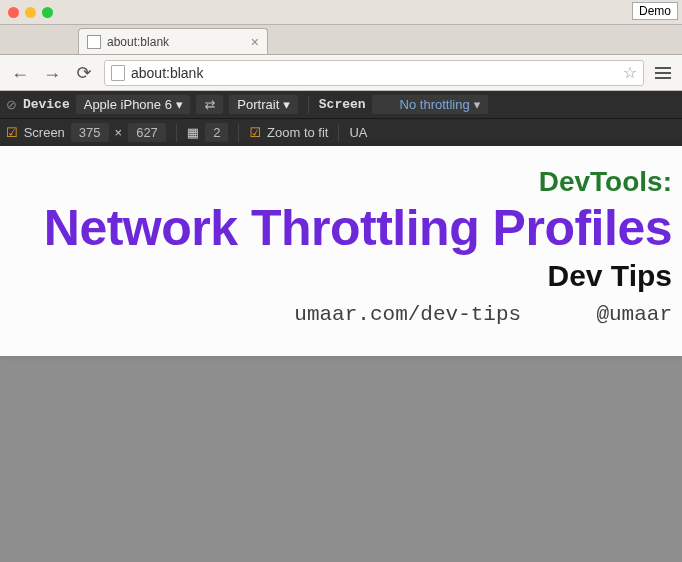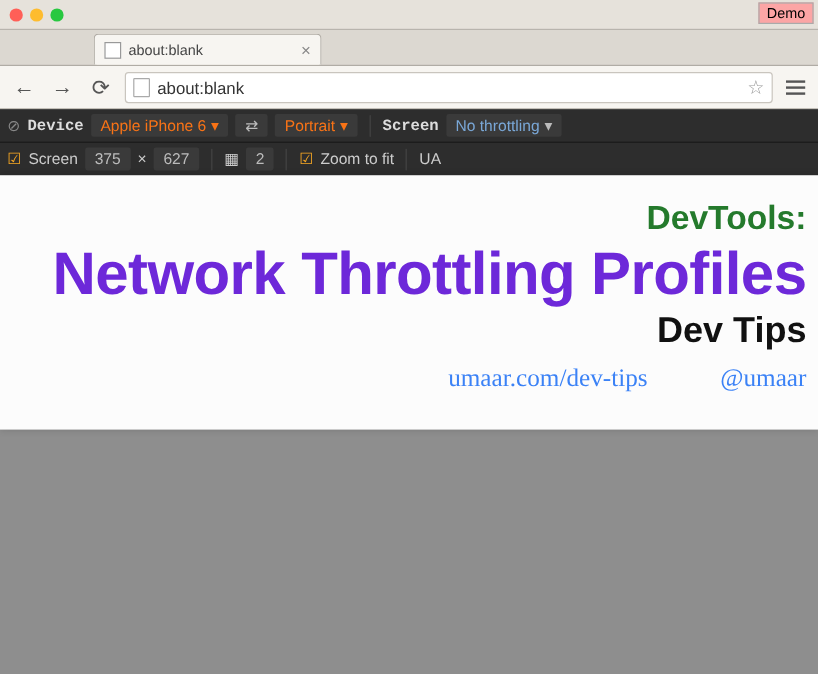--- a/index.html
+++ b/index.html
@@ -5,54 +5,54 @@
   * { box-sizing: border-box; margin: 0; padding: 0; }
   html, body { width: 682px; height: 562px; font-family: "Helvetica Neue", Arial, sans-serif; overflow: hidden; }
   body { background: #8a8a8a; }
 
   .window-chrome { background: #e6e2db; height: 25px; display: flex; align-items: center; padding: 0 8px; position: relative; border-bottom: 1px solid #b8b4ad; }
   .traffic-lights { display: flex; gap: 6px; }
   .tl { width: 11px; height: 11px; border-radius: 50%; }
   .tl.red { background: #ff5f57; }
   .tl.yellow { background: #febc2e; }
   .tl.green { background: #28c840; }
-  .demo-badge { position: absolute; right: 4px; top: 2px; background: #fca5a5; border: 1px solid #aaa; padding: 1px 6px; font-size: 12px; }
+  .demo-badge { position: absolute; right: 4px; top: 2px; background: #ffffff; border: 1px solid #aaa; padding: 1px 6px; font-size: 12px; }
 
   .tab-strip { background: #dcd8d1; height: 30px; display: flex; align-items: flex-end; padding-left: 78px; border-bottom: 1px solid #b0aca5; }
   .tab { background: #f7f5f1; border: 1px solid #b0aca5; border-bottom: none; border-radius: 4px 4px 0 0; height: 26px; width: 190px; display: flex; align-items: center; padding: 0 8px; gap: 6px; font-size: 12px; color: #444; }
   .tab .favicon { width: 14px; height: 14px; border: 1px solid #999; background: #fff; }
   .tab .close { margin-left: auto; font-size: 14px; color: #888; }
 
   .nav-bar { background: #f7f5f1; height: 36px; display: flex; align-items: center; padding: 0 8px; gap: 8px; border-bottom: 1px solid #c4c0b9; }
   .nav-btn { width: 24px; height: 24px; display: flex; align-items: center; justify-content: center; color: #555; font-size: 18px; }
   .omnibox { flex: 1; height: 26px; background: #fff; border: 1px solid #c9c5be; border-radius: 3px; display: flex; align-items: center; padding: 0 6px; gap: 6px; font-size: 14px; color: #333; }
   .omnibox .doc-icon { width: 14px; height: 16px; border: 1px solid #aaa; border-radius: 1px; }
   .omnibox .star { margin-left: auto; color: #999; font-size: 16px; }
   .menu-icon { width: 22px; height: 22px; display: flex; flex-direction: column; justify-content: center; gap: 3px; padding: 3px; }
   .menu-icon span { height: 2px; background: #555; }
 
   .devtools { background: #2d2d2d; color: #ccc; font-size: 13px; }
   .dt-row { display: flex; align-items: center; height: 28px; padding: 0 6px; gap: 6px; border-bottom: 1px solid #1a1a1a; }
   .dt-block { color: #888; }
   .dt-label { color: #ddd; font-weight: 600; font-family: Liberation Mono, monospace; }
   .dt-pill { background: #3a3a3a; padding: 2px 8px; border-radius: 2px; color: #bbb; display: inline-flex; align-items: center; gap: 4px; }
-  .dt-pill.active { color: #f97316; }
-  .dt-network-val { color: #7aa8d8; }
+  .dt-pill.active { color: #e5e5e5; }
+  .dt-network-val { color: #7aa8d8; margin-left: 20px; }
   .dt-sep { width: 1px; height: 18px; background: #444; margin: 0 4px; }
   .dt-check { color: #f5a623; }
   .ruler { background: #252525; height: 22px; display: flex; align-items: center; color: #888; font-size: 10px; padding: 0 4px; gap: 62px; border-bottom: 1px solid #111; }
   .ruler-zoom { margin-left: auto; display: flex; align-items: center; gap: 6px; color: #aaa; font-size: 11px; }
   .canvas-strip { height: 24px; background: #1e1e1e; display: flex; }
   .canvas-strip .thumb { width: 18px; height: 20px; background: #f5f5f0; margin: 2px 0 2px 14px; border: 1px solid #666; }
 
   .overlay { position: absolute; top: 146px; left: 0; right: 0; background: #fcfcfc; padding: 20px 10px 30px; text-align: right; box-shadow: 0 0 6px rgba(0,0,0,0.15); }
   .overlay .h-pre { font-size: 28px; font-weight: 700; color: #247a2c; font-family: "Arial Narrow", Arial, sans-serif; font-stretch: condensed; }
   .overlay .h-title { font-size: 50px; font-weight: 800; color: #6d28d9; line-height: 1.05; font-family: "Arial Narrow", Arial, sans-serif; font-stretch: condensed; letter-spacing: -0.5px; margin: 4px 0; }
   .overlay .h-sub { font-size: 30px; font-weight: 700; color: #111; font-family: "Arial Narrow", Arial, sans-serif; font-stretch: condensed; }
-  .overlay .links { margin-top: 10px; font-size: 21px; font-weight: 500; color: #3b82f6; font-family: Liberation Serif, serif; font-stretch: condensed; }
+  .overlay .links { margin-top: 10px; font-size: 21px; font-weight: 500; color: #404040; font-family: Liberation Mono, monospace; font-stretch: condensed; }
   .overlay .links .gap { display: inline-block; width: 50px; }
 
   .lower-fill { position: absolute; top: 352px; left: 0; right: 0; bottom: 0; background: #8e8e8e; }
 </style>
 </head>
 <body>
 
 <div class="window-chrome">
   <div class="traffic-lights">
     <div class="tl red"></div>

